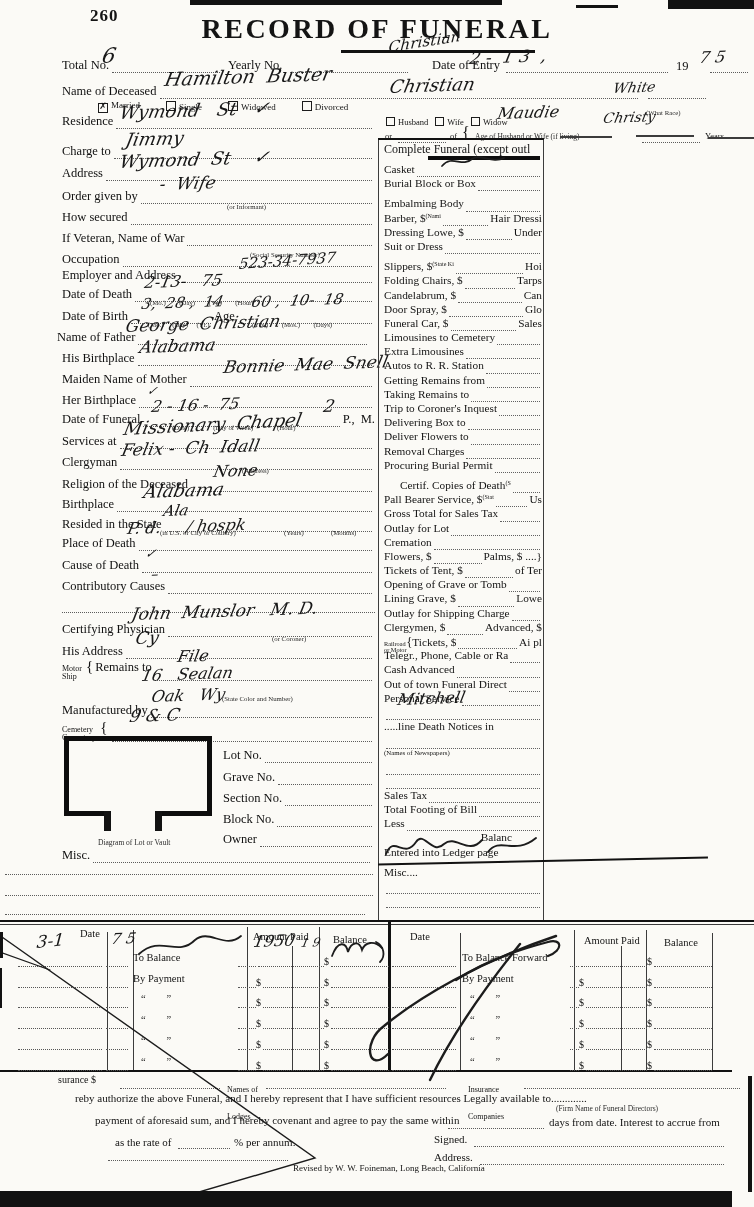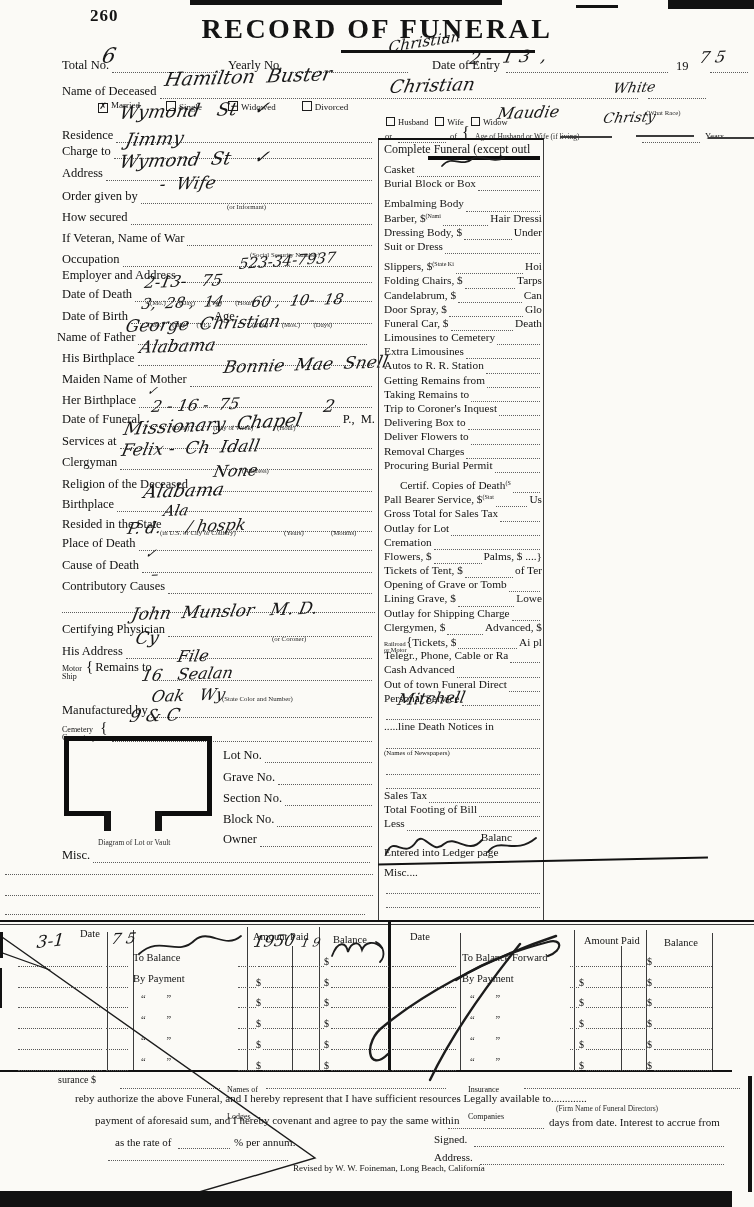--- a/index.html
+++ b/index.html
@@ -99,21 +99,21 @@
         <span class="tny2">Widowed</span>
       </span>
       <span class="mopt t-i">
         <span class="cb">
           <span class="mk"></span>
         </span>
         <span class="tny2">Divorced</span>
       </span>
   </div>
 
-  <div class="fr" style="top:128px;left:62px;width:313px">
+  <div class="fr" style="top:114px;left:62px;width:313px">
     <span class="lab">Residence</span>
       <span class="fill"></span>
   </div>
   <span class="hw" style="left:118px;top:102px;font-size:18px">Wymond   St   ✓</span>
   <div class="ab" style="left:386px;top:116px;display:flex;gap:7px">
     <span class="mopt t-i">
         <span class="cb" style="width:7px;height:7px">
           <span class="mk"></span>
         </span>
         <span style="font-size:8.5px">Husband</span>
@@ -421,21 +421,21 @@
         <span class="cl">Barber, $</span>
         <span class="csup">(Nami</span>
         <span class="fill"></span>
         <span class="cr">Hair Dressi</span>
       </div>
       <div class="ci t-i">
         <span class="cpre">
           <span></span><span></span>
         </span>
         <span class="cbrace"></span>
-        <span class="cl">Dressing Body, $</span>
+        <span class="cl">Dressing Lowe, $</span>
         <span class="csup"></span>
         <span class="fill"></span>
         <span class="cr">Under</span>
       </div>
       <div class="ci t-i">
         <span class="cpre">
           <span></span><span></span>
         </span>
         <span class="cbrace"></span>
         <span class="cl">Suit or Dress</span>
@@ -494,21 +494,21 @@
         <span class="cr">Glo</span>
       </div>
       <div class="ci t-i">
         <span class="cpre">
           <span></span><span></span>
         </span>
         <span class="cbrace"></span>
         <span class="cl">Funeral Car, $</span>
         <span class="csup"></span>
         <span class="fill"></span>
-        <span class="cr">Death</span>
+        <span class="cr">Sales</span>
       </div>
       <div class="ci t-i">
         <span class="cpre">
           <span></span><span></span>
         </span>
         <span class="cbrace"></span>
         <span class="cl">Limousines to Cemetery</span>
         <span class="csup"></span>
         <span class="fill"></span>
         <span class="cr"></span>

